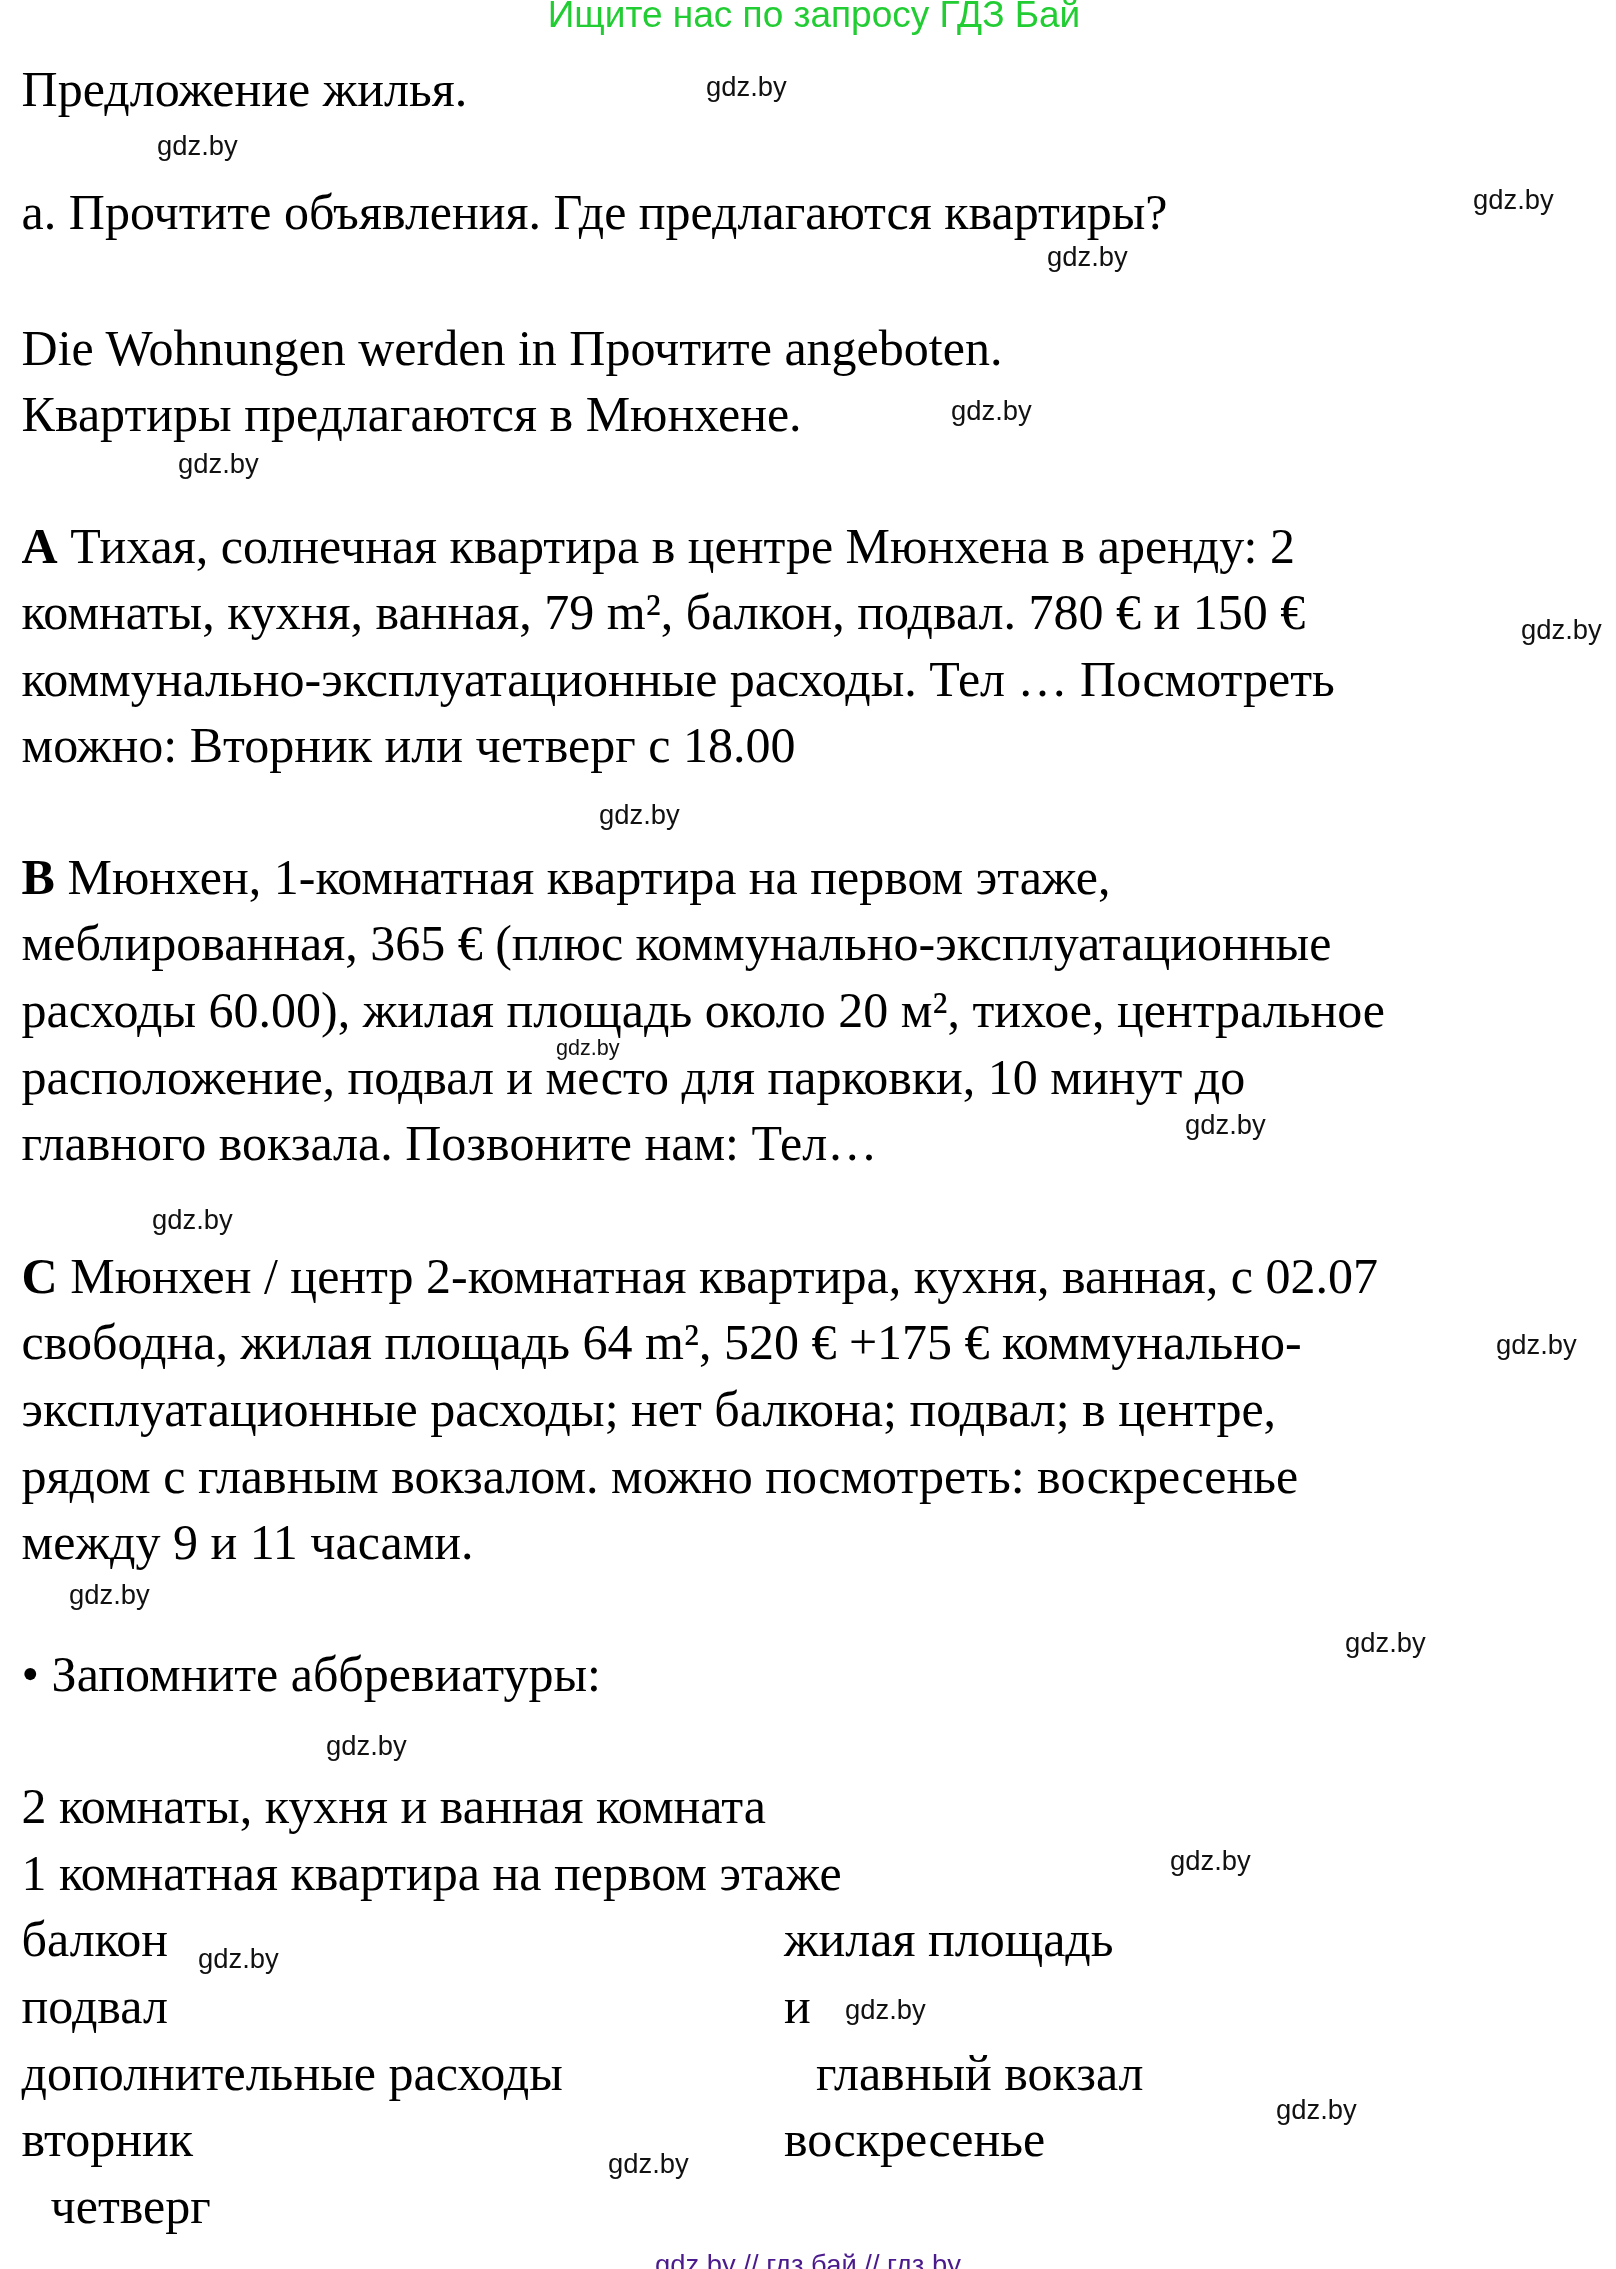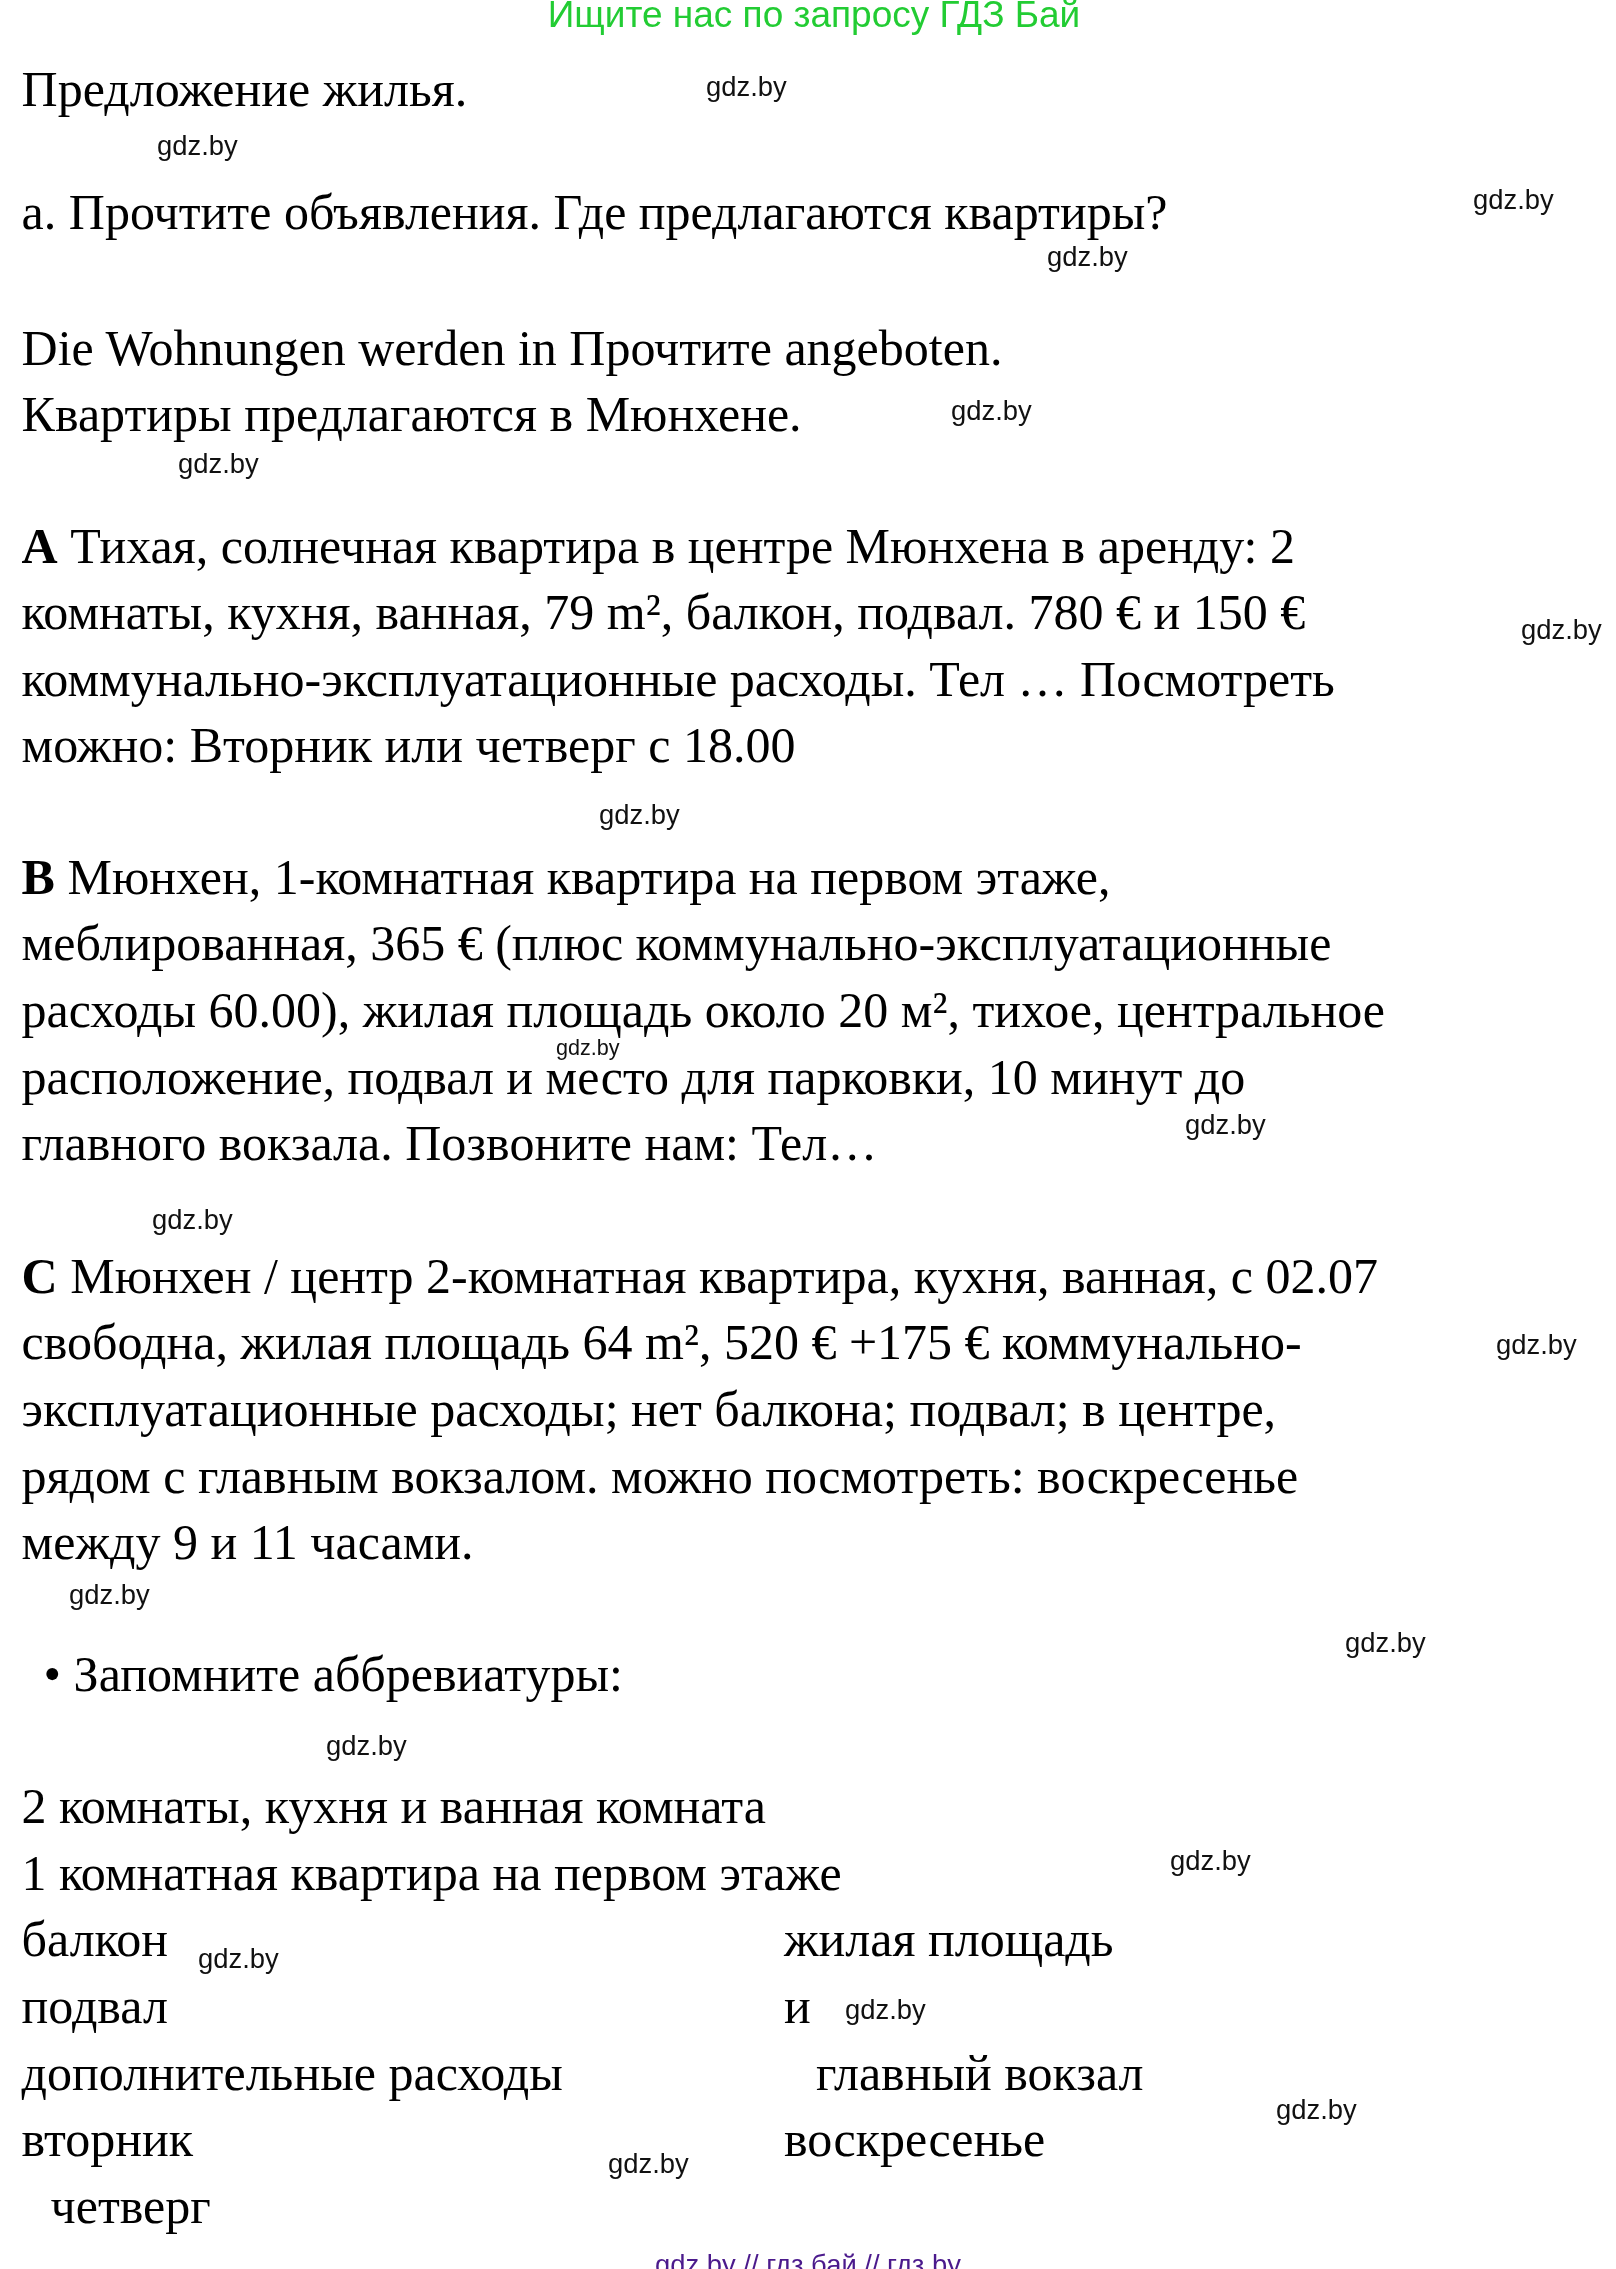--- a/index.html
+++ b/index.html
@@ -38,21 +38,21 @@
 </div>
 
 <div>
   <div class="serif" style="top:1247px;"><b class="lbl">C</b><span> Мюнхен / центр 2-комнатная квартира, кухня, ванная, с 02.07</span></div>
   <div class="serif" style="top:1313px;">свободна, жилая площадь 64 m², 520 € +175 € коммунально-</div>
   <div class="serif" style="top:1380px;">эксплуатационные расходы; нет балкона; подвал; в центре,</div>
   <div class="serif" style="top:1447px;">рядом с главным вокзалом. можно посмотреть: воскресенье</div>
   <div class="serif" style="top:1513px;">между 9 и 11 часами.</div>
 </div>
 
-<div class="serif" style="top:1645px;margin-left:22px;">• Запомните аббревиатуры:</div>
+<div class="serif" style="top:1645px;">• Запомните аббревиатуры:</div>
 <div class="serif" style="top:1777px;">2 комнаты, кухня и ванная комната</div>
 <div class="serif" style="top:1844px;">1 комнатная квартира на первом этаже</div>
 
 <div class="serif" style="top:1910px;">балкон</div>
 <div class="serif" style="top:1977px;">подвал</div>
 <div class="serif" style="top:2044px;">дополнительные расходы</div>
 <div class="serif" style="top:2110px;">вторник</div>
 <div class="serif" style="top:2177px;margin-left:29px;">четверг</div>
 
 <div class="serif col2" style="top:1910px;">жилая площадь</div>

